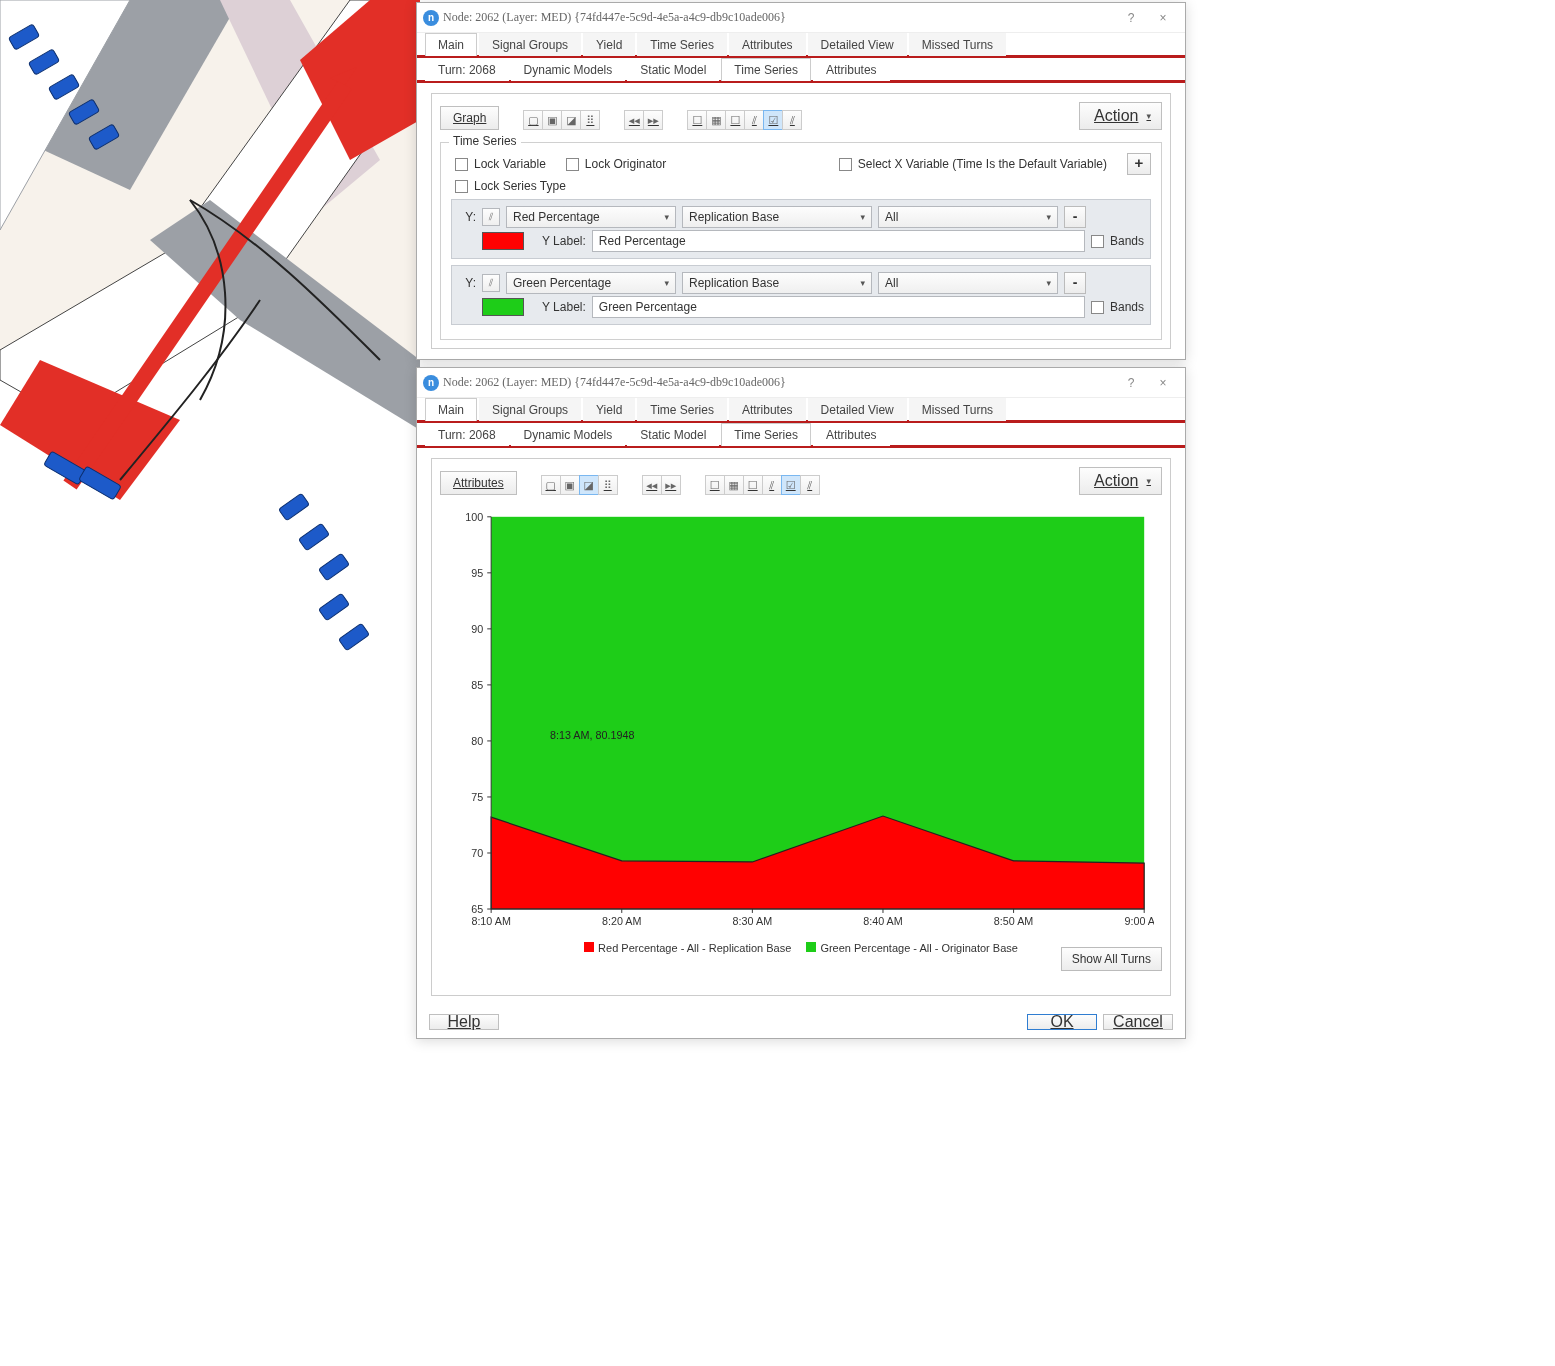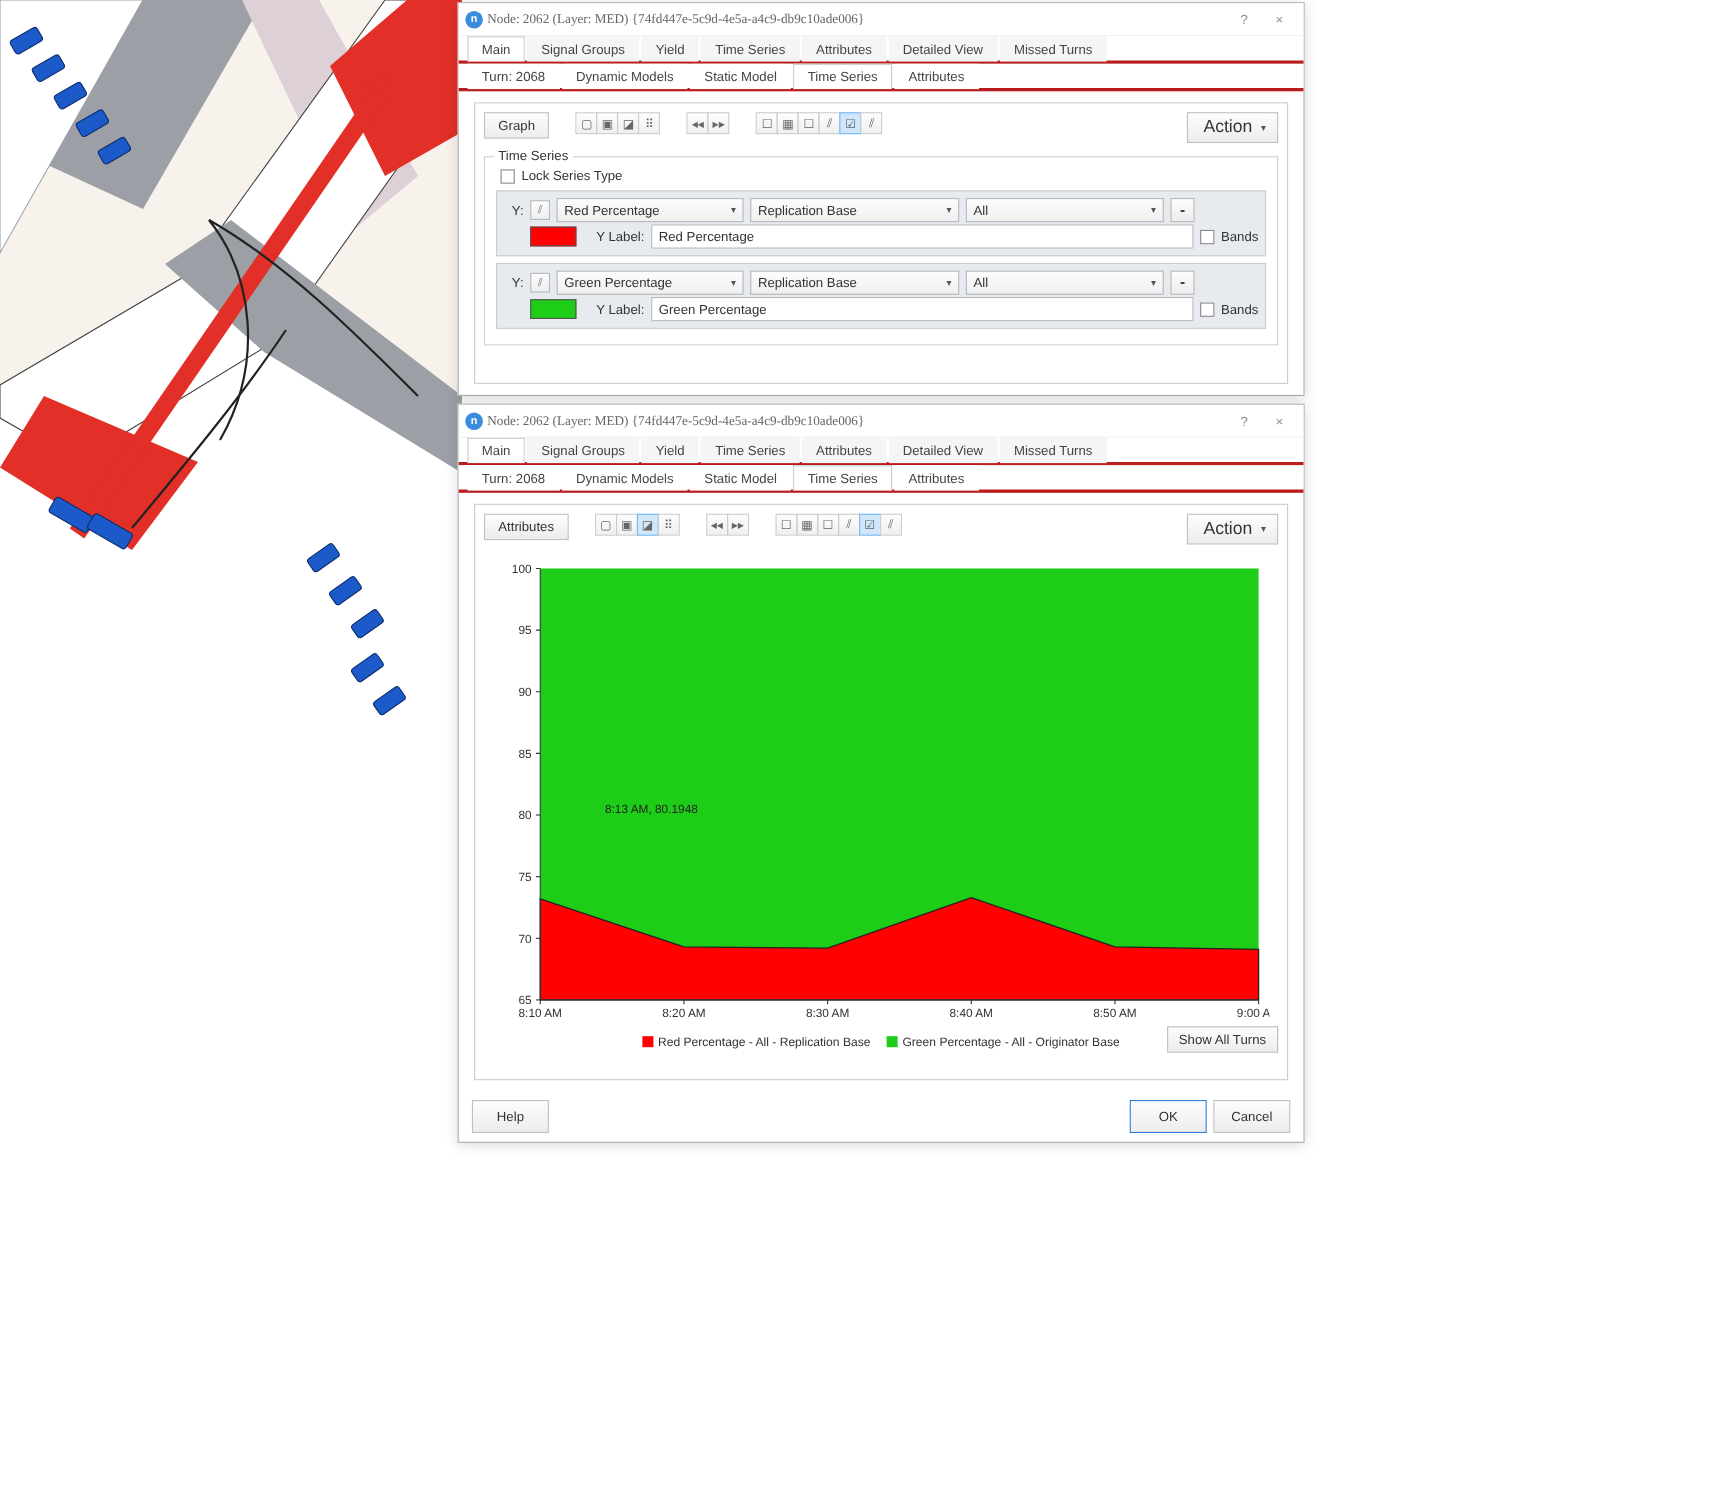--- a/index.html
+++ b/index.html
@@ -93,22 +93,23 @@
     border: 1px solid #ccc;
     padding: 8px;
     display: flex;
     flex-direction: column;
     gap: 6px;
     flex: 1;
     min-height: 0;
   }
   .toolbar-row {
     display: flex;
-    align-items: flex-start;
+    align-items: flex-end;
     gap: 6px;
+    text-decoration: underline;
   }
   .tb-btn {
     border: 1px solid #bfbfbf;
     background: linear-gradient(#fdfdfd,#ececec);
     padding: 4px 12px;
     font-size: 12px;
     cursor: default;
   }
   .tb-icon {
     width: 20px; height: 20px;
@@ -210,25 +211,25 @@
   }
   .lg-chip { display: inline-flex; align-items: flex-start; gap: 4px; margin: 0 6px; }
   .lg-sq { width: 10px; height: 10px; display: inline-block; }
 
   .footer-row {
     display: flex; align-items: center; gap: 6px;
     padding: 8px 12px;
   }
   .footer-spacer { flex: 1; }
   .dlg-btn {
-    min-width: 70px; height: 30px;
+    min-width: 70px; height: 16px;
     border: 1px solid #bfbfbf;
     background: linear-gradient(#fdfdfd,#ececec);
-    font-size: 12px;
-    display: inline-flex; align-items: center; justify-content: center;
+    font-size: 16px;
+    display: inline-flex; align-items: center; justify-content: center; text-decoration: underline;
   }
   .dlg-btn.primary { border: 1.5px solid #2f7dd1; }
   .show-turns {
     position: absolute;
     right: 0; bottom: 16px;
     border: 1px solid #bbb;
     background: linear-gradient(#fdfdfd,#ececec);
     padding: 4px 10px; font-size: 12px;
   }
 </style>
@@ -327,20 +328,36 @@
         <span class="tb-icon selected">☑</span>
         <span class="tb-icon">⫽</span>
       </span>
       <span class="tb-spacer"></span>
       <span class="action-btn">Action</span>
     </div>
 
     <div class="fieldset">
       <span class="legend">Time Series</span>
 
+      <div class="lock-row">
+        <label class="chk">
+              <span class="box"></span>
+              <span>Lock Variable</span>
+            </label>
+        <label class="chk">
+              <span class="box"></span>
+              <span>Lock Originator</span>
+            </label>
+        <span class="tb-spacer"></span>
+        <label class="chk">
+              <span class="box"></span>
+              <span>Select X Variable (Time Is the Default Variable)</span>
+            </label>
+        <span class="add-btn">+</span>
+      </div>
       <div class="lock-row">
         <label class="chk">
               <span class="box"></span>
               <span>Lock Series Type</span>
             </label>
       </div>
 
       <div id="series-container">
             <div class="series-block">
     <div class="form-row">

